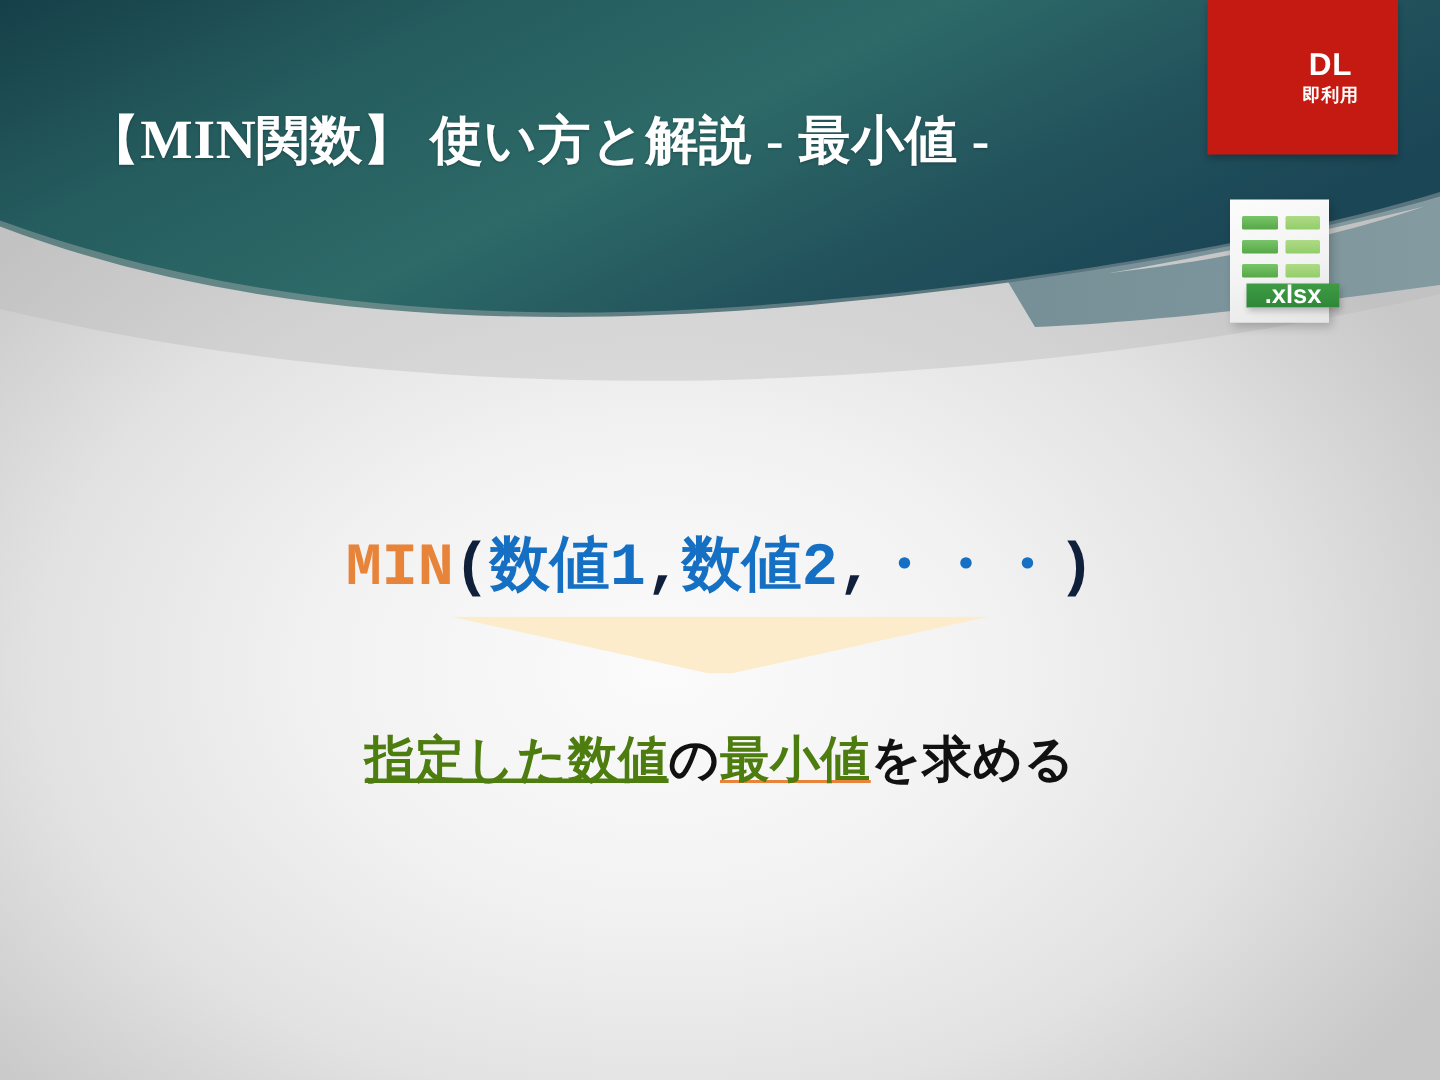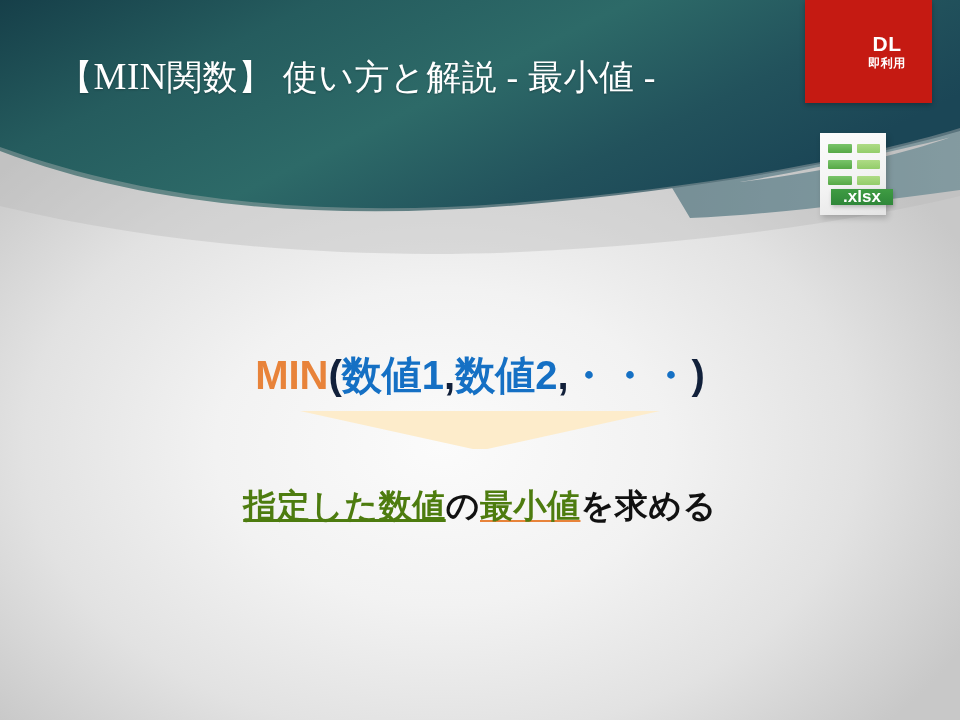--- a/index.html
+++ b/index.html
@@ -34,28 +34,29 @@
     inset: 0;
     width: 960px;
     height: 720px;
     display: block;
   }
 
   
   .title {
     position: absolute;
     left: 58px;
-    top: 54px;
+    top: 71px;
     font-family: "Liberation Serif", "DejaVu Serif", serif;
     font-size: 35px;
     line-height: 1.25;
     color: #ffffff;
     letter-spacing: 0.5px;
     white-space: nowrap;
     text-shadow: 0 1px 2px rgba(0,0,0,0.25);
+    font-weight: bold;
   }
   .title .latin {
     font-family: "Liberation Serif", "DejaVu Serif", serif;
     font-variant: small-caps;
     font-size: 37px;
   }
 
   
   .dl-badge {
     position: absolute;
@@ -134,21 +135,21 @@
     box-shadow: 1px 2px 4px rgba(0,0,0,0.22);
   }
 
   
   .formula {
     position: absolute;
     left: 0;
     right: 0;
     top: 348px;
     text-align: center;
-    font-family: Liberation Sans, sans-serif;
+    font-family: Liberation Mono, monospace;
     font-weight: bold;
     font-size: 40px;
     white-space: nowrap;
     color: #11203a;
   }
   .formula .fn { color: #e8833a; }
   .formula .paren { color: #11203a; }
   .formula .arg { color: #1570c4; }
   .formula .comma { color: #11203a; }
   .formula .dots {

